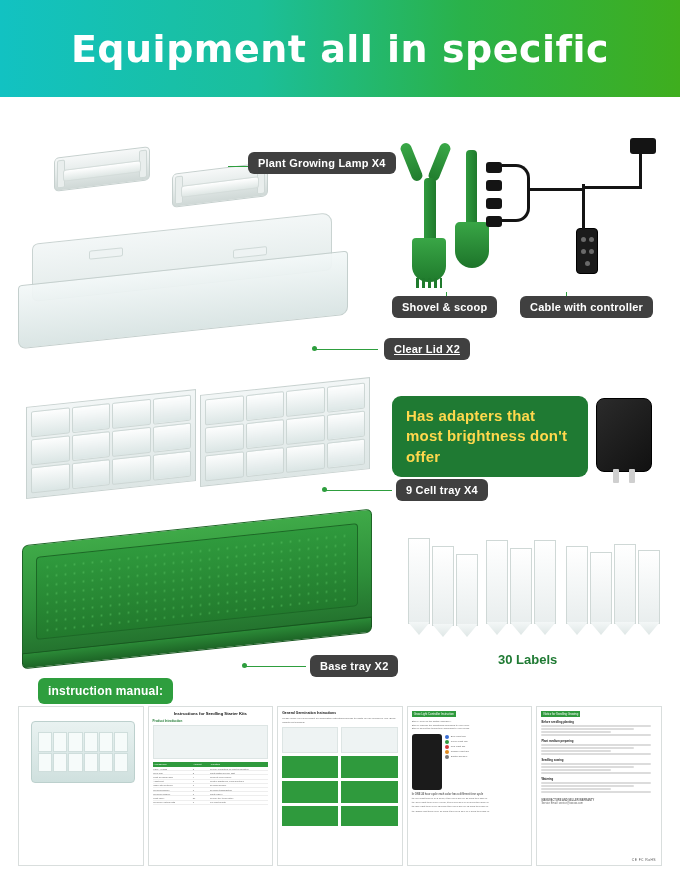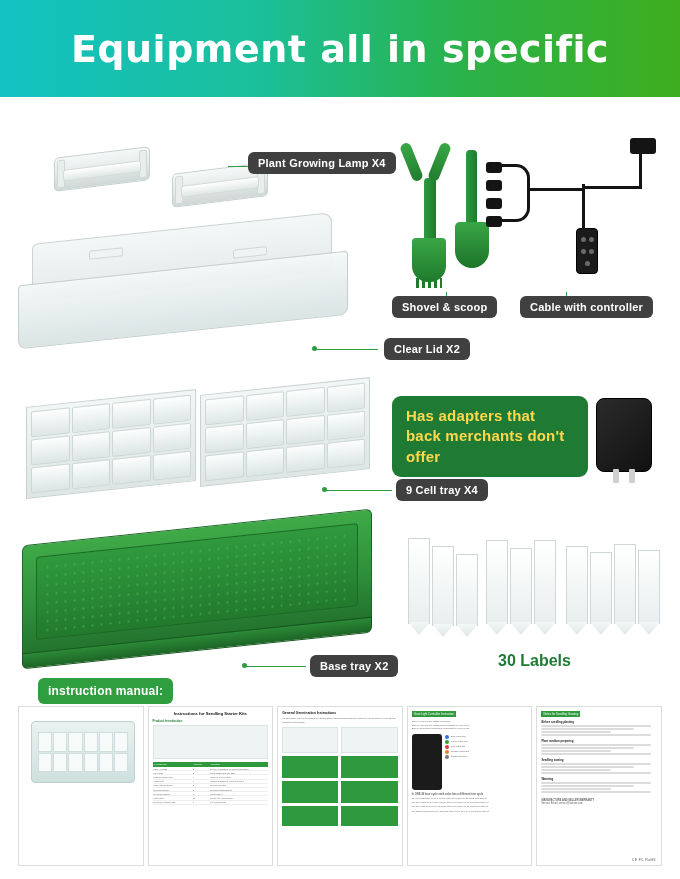--- a/index.html
+++ b/index.html
@@ -283,21 +283,21 @@
 <div class="pill" style="left:520px; top:296px;">Cable with controller</div>
 
 <div class="lid lid-top">
   <div class="lid-vent" style="left:56px; top:12px;"></div>
   <div class="lid-vent" style="left:200px; top:26px;"></div>
 </div>
 <div class="lid lid-body"></div>
 
 <div class="line" style="left:316px; top:349px; width:62px; height:1px;"></div>
 <div class="dot" style="left:312px; top:346px;"></div>
-<div class="pill" style="left:384px; top:338px;">Clear Lid X2</div>
+<div class="pill" style="left:384px; top:338px;text-decoration:underline;">Clear Lid X2</div>
 
 <div class="tray-cells" style="left:26px; top:398px; width:170px; height:92px; grid-template-columns:repeat(4,1fr); grid-template-rows:repeat(3,1fr); gap:2px; padding:4px; transform:skewY(-6deg);">
   <div class="cell"></div>
     <div class="cell"></div>
     <div class="cell"></div>
     <div class="cell"></div>
   <div class="cell"></div>
     <div class="cell"></div>
     <div class="cell"></div>
     <div class="cell"></div>
@@ -322,21 +322,21 @@
 </div>
 
 <div class="line" style="left:326px; top:490px; width:66px; height:1px;"></div>
 <div class="dot" style="left:322px; top:487px;"></div>
 <div class="pill" style="left:396px; top:479px;">9 Cell tray X4</div>
 
 <div class="adapter">
   <div class="prong" style="left:16px;"></div>
   <div class="prong" style="left:32px;"></div>
 </div>
-<div class="pill big" style="left:392px; top:396px;">Has adapters that back merchants don't offer</div>
+<div class="pill big" style="left:392px; top:396px;">Has adapters that most brightness don't offer</div>
 
 <div class="basetray">
   <div class="bt-rim"></div>
   <div class="bt-inner">
     <div class="bt-dots"></div>
   </div>
   <div class="bt-lip"></div>
 </div>
 
 <div class="line" style="left:246px; top:666px; width:60px; height:1px;"></div>
@@ -347,21 +347,21 @@
 <div class="marker" style="left:432px; top:546px; height:80px;"></div>
 <div class="marker" style="left:456px; top:554px; height:72px;"></div>
 <div class="marker" style="left:486px; top:540px; height:84px;"></div>
 <div class="marker" style="left:510px; top:548px; height:76px;"></div>
 <div class="marker" style="left:534px; top:540px; height:84px;"></div>
 <div class="marker" style="left:566px; top:546px; height:78px;"></div>
 <div class="marker" style="left:590px; top:552px; height:72px;"></div>
 <div class="marker" style="left:614px; top:544px; height:80px;"></div>
 <div class="marker" style="left:638px; top:550px; height:74px;"></div>
 
-<div style="position:absolute; left:498px; top:652px; color:#1f7a33; font-size:16px; font-weight:bold;">30 Labels</div>
+<div style="position:absolute; left:498px; top:652px; color:#1f7a33; font-size:13px; font-weight:bold;">30 Labels</div>
 
 <div class="pill manual" style="left:38px; top:678px;">instruction manual:</div>
 
 <div class="manual-row">
 
   <div class="sheet" style="width:128px;">
     <div class="cover-tray">
       <div class="grid">
         <div></div>
           <div></div>

